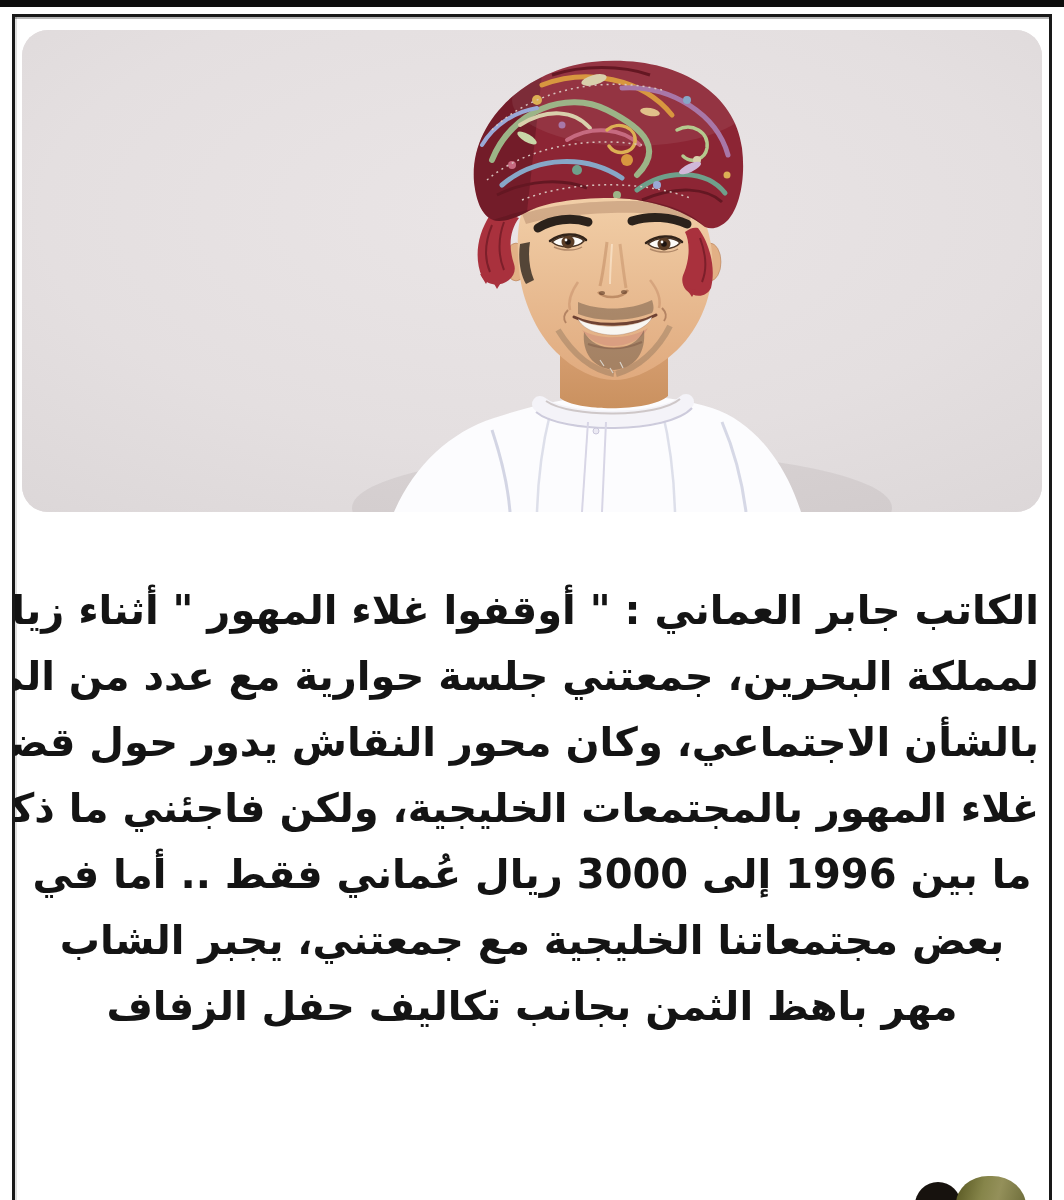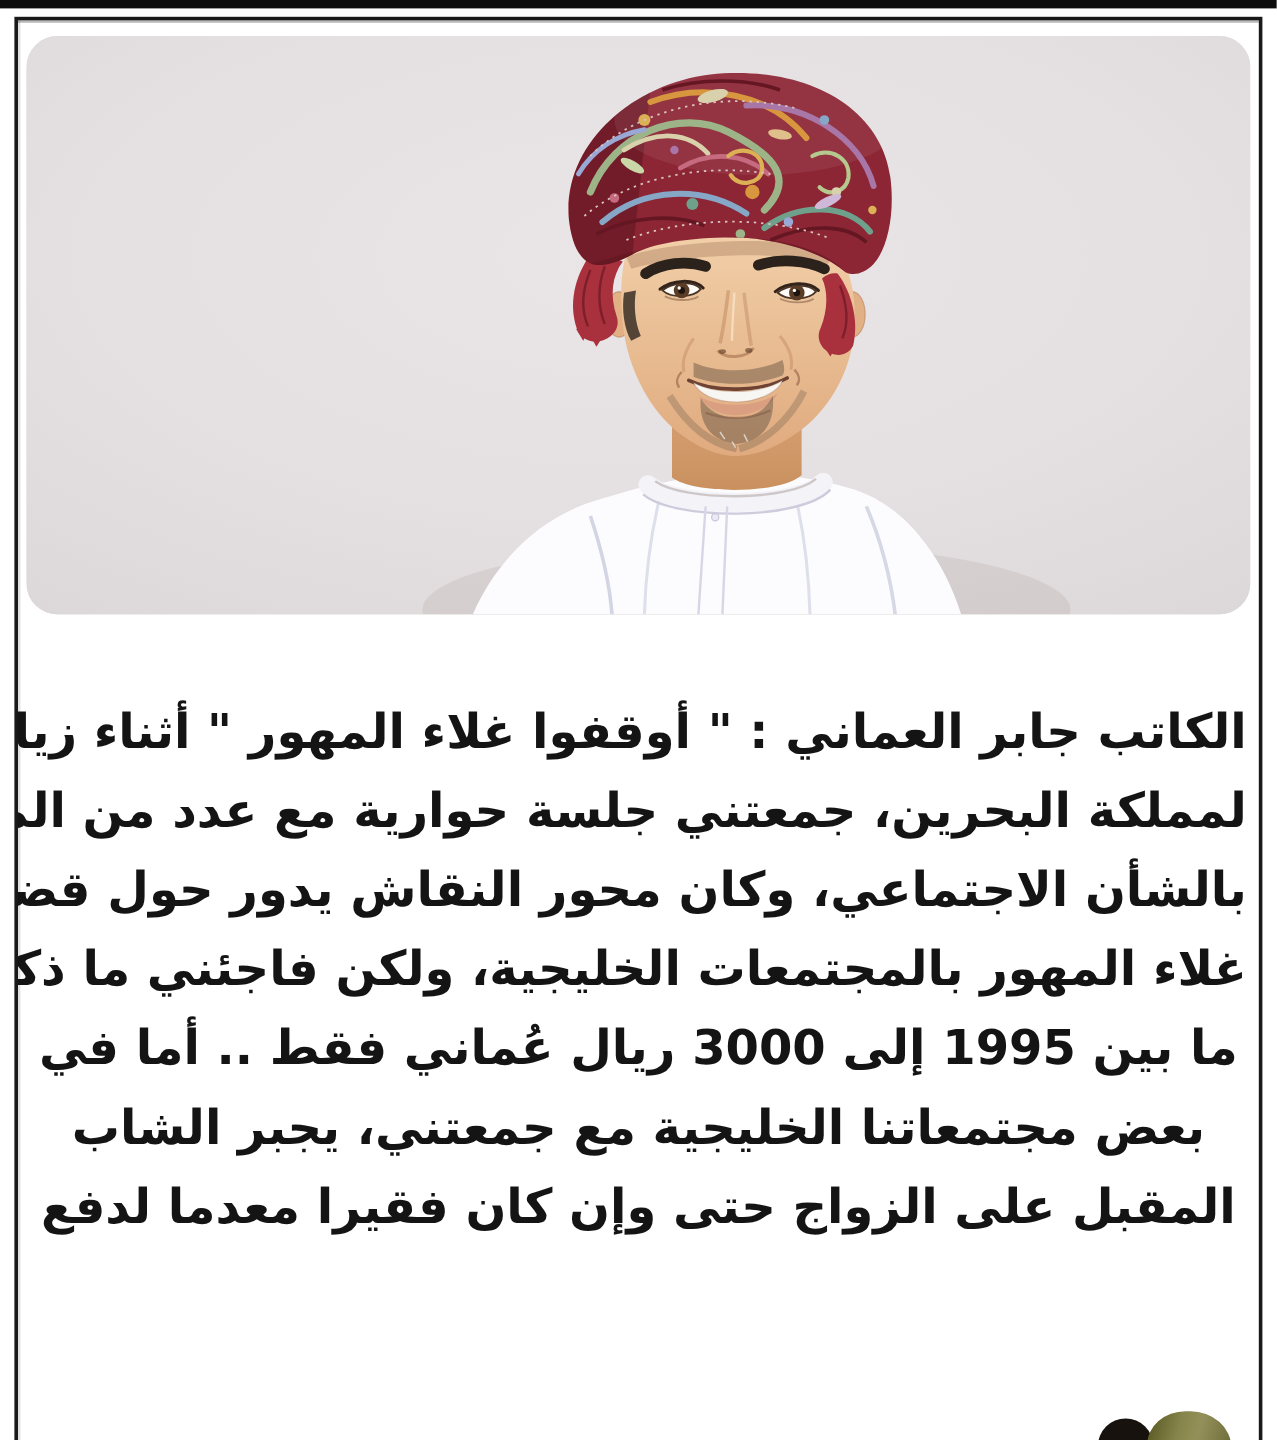--- a/index.html
+++ b/index.html
@@ -191,21 +191,21 @@
         </g>
       </g>
     </svg>
   </div>
 
   <div class="article">
     <div class="line">الكاتب جابر العماني : " أوقفوا غلاء المهور " أثناء زيارتي</div>
     <div class="line">لمملكة البحرين، جمعتني جلسة حوارية مع عدد من المهتمين</div>
     <div class="line">بالشأن الاجتماعي، وكان محور النقاش يدور حول قضية</div>
     <div class="line">غلاء المهور بالمجتمعات الخليجية، ولكن فاجئني ما ذكره</div>
-    <div class="line">ما بين 1995 إلى 3000 ريال عُماني فقط .. أما في</div>
+    <div class="line">ما بين 1996 إلى 3000 ريال عُماني فقط .. أما في</div>
     <div class="line">بعض مجتمعاتنا الخليجية مع جمعتني، يجبر الشاب</div>
-    <div class="line">المقبل على الزواج حتى وإن كان فقيرا معدما لدفع</div>
+    <div class="line">مهر باهظ الثمن بجانب تكاليف حفل الزفاف</div>
   </div>
 
   <div class="cutoff dark"></div>
   <div class="cutoff olive"></div>
 
 </div>
 
 </body></html>

